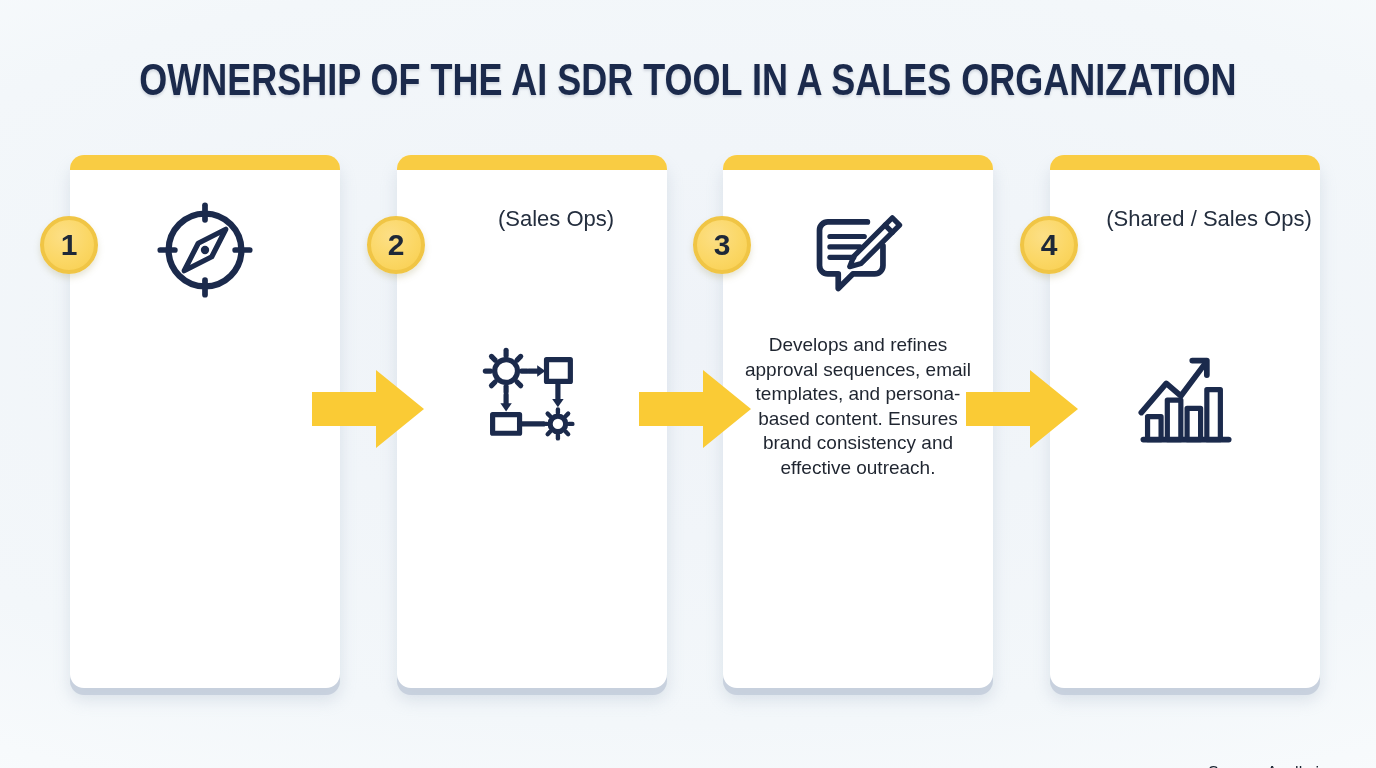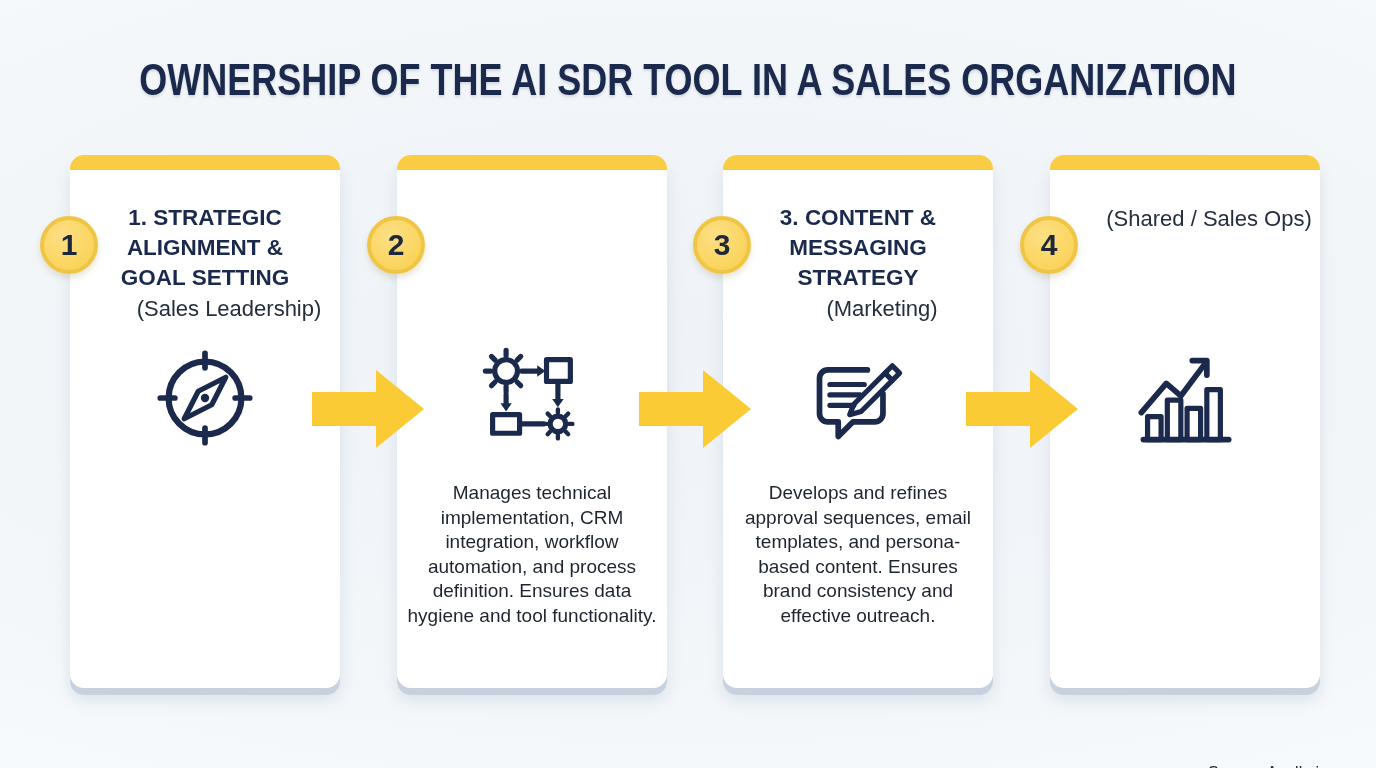--- a/index.html
+++ b/index.html
@@ -70,43 +70,38 @@
 
 <div class="canvas">
 
   <div class="main-title">
     <span class="squeeze">OWNERSHIP OF THE AI SDR TOOL IN A SALES ORGANIZATION</span>
   </div>
 
   <div class="card" style="left:70px;">
     <div class="badge">1</div>
     <div class="card-top-bar"></div>
-    <div class="card-header">
-      <div class="card-title">1. STRATEGIC
-ALIGNMENT &amp;
-GOAL SETTING</div>
-      <div class="card-subtitle">(Sales Leadership)</div>
-    </div>
     <div class="card-icon">
       <svg class="icon-svg" width="104" height="104" viewBox="0 0 100 100" stroke-width="6">
         <circle cx="50" cy="50" r="35"></circle>
         <line x1="50" y1="7" x2="50" y2="21" stroke-width="5.5"></line>
         <line x1="50" y1="79" x2="50" y2="93" stroke-width="5.5"></line>
         <line x1="7" y1="50" x2="21" y2="50" stroke-width="5.5"></line>
         <line x1="79" y1="50" x2="93" y2="50" stroke-width="5.5"></line>
         <polygon points="70,30 56.5,56.5 30,70 43.5,43.5" stroke-width="5"></polygon>
         <circle cx="50" cy="50" r="4" fill="#1B2A4C" stroke="none"></circle>
       </svg>
     </div>
   </div>
 
   <div class="card" style="left:397px;">
     <div class="badge">2</div>
     <div class="card-top-bar"></div>
     <div class="card-header">
+      <div class="card-subtitle">(Sales Ops)</div>
     </div>
     <div class="card-icon">
       <svg class="icon-svg" width="114" height="104" viewBox="0 0 110 100" stroke-width="5">
 
         <circle cx="30" cy="24" r="11"></circle>
         <g stroke-width="5">
           <line x1="30" y1="9" x2="30" y2="4"></line>
             <line x1="30" y1="39" x2="30" y2="44"></line>
           <line x1="15" y1="24" x2="10" y2="24"></line>
             <line x1="45" y1="24" x2="50" y2="24"></line>
@@ -134,32 +129,25 @@
           <line x1="69.5" y1="75" x2="66" y2="75"></line>
             <line x1="90.5" y1="75" x2="94" y2="75"></line>
           <line x1="72.6" y1="67.6" x2="70.1" y2="65.1"></line>
             <line x1="87.4" y1="82.4" x2="89.9" y2="84.9"></line>
           <line x1="87.4" y1="67.6" x2="89.9" y2="65.1"></line>
             <line x1="72.6" y1="82.4" x2="70.1" y2="84.9"></line>
         </g>
         <line x1="43" y1="75" x2="66" y2="75"></line>
       </svg>
     </div>
-    <div class="card-desc">Manages technical implementation, CRM integration, workflow automation, and process definition. Ensures data hygiene and tool functionality.</div>
   </div>
 
   <div class="card" style="left:723px;">
     <div class="badge">3</div>
     <div class="card-top-bar"></div>
-    <div class="card-header">
-      <div class="card-title">3. CONTENT &amp;
-MESSAGING
-STRATEGY</div>
-      <div class="card-subtitle">(Marketing)</div>
-    </div>
     <div class="card-icon">
       <svg class="icon-svg" width="104" height="104" viewBox="0 0 100 100" stroke-width="5.5">
         <path d="M74,46 v19 a8,8 0 0 1 -8,8 H45 L31,87 V73 h-10 a8,8 0 0 1 -8,-8 V31 a8,8 0 0 1 8,-8 h38"></path>
         <line x1="23" y1="37" x2="56" y2="37" stroke-width="5"></line>
         <line x1="23" y1="47" x2="52" y2="47" stroke-width="5"></line>
         <line x1="23" y1="57" x2="46" y2="57" stroke-width="5"></line>
         <path d="M42,66 L46,56 L83,19 L90,26 L53,63 Z" stroke-width="5"></path>
         <line x1="76" y1="26" x2="83" y2="33" stroke-width="5"></line>
       </svg>
     </div>

